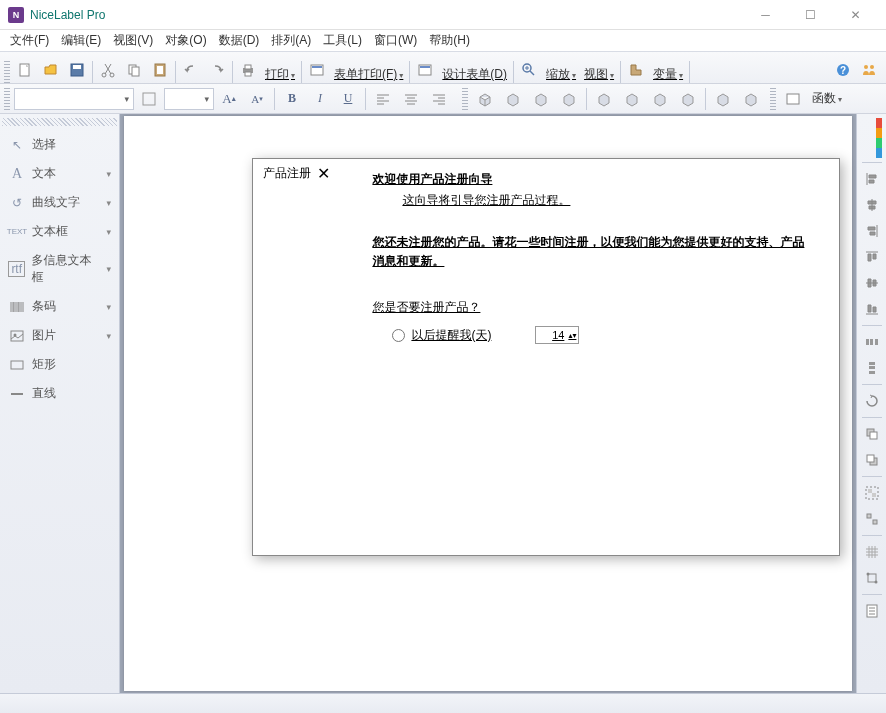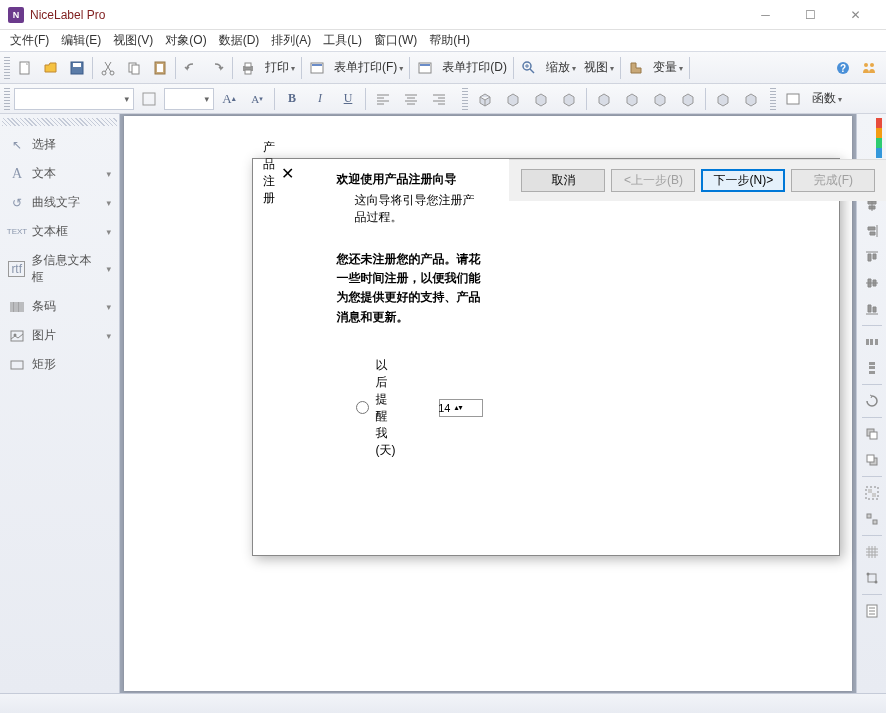--- a/index.html
+++ b/index.html
@@ -1,30 +1,30 @@
 <!DOCTYPE html>
 <html><head>
 <meta charset="utf-8">
 <style>
 * { box-sizing: border-box; margin: 0; padding: 0; }
 body { font-family: "Microsoft YaHei", "Segoe UI", sans-serif; font-size: 12px; background: #f0f0f0; overflow: hidden; width: 886px; height: 713px; }
 
 
 .titlebar { height: 30px; background: #fff; border-bottom: 1px solid #e0e0e0; display: flex; align-items: center; padding: 0 8px; }
 .titlebar .app-icon { width: 16px; height: 16px; background: #6b3a8c; border-radius: 2px; margin-right: 6px; display: flex; align-items: center; justify-content: center; color: #fff; font-size: 9px; font-weight: bold; }
-.titlebar .title { color: #7f1d1d; flex: 1; }
+.titlebar .title { color: #0f766e; flex: 1; }
 .titlebar .win-controls { display: flex; }
 .titlebar .win-btn { width: 45px; height: 28px; display: flex; align-items: center; justify-content: center; color: #888; cursor: pointer; }
 
 
 .menubar { height: 22px; background: #fff; display: flex; align-items: center; padding: 0 4px; border-bottom: 1px solid #d8dce5; }
 .menubar .menu-item { padding: 2px 6px; cursor: pointer; color: #333; }
 
 
-.toolbar { height: 32px; background: linear-gradient(#f8f9fb, #eef0f5); border-bottom: 1px solid #d0d4de; display: flex; align-items: center; padding: 0 4px; gap: 0; }
+.toolbar { height: 32px; background: linear-gradient(#f8f9fb, #eef0f5); border-bottom: 1px solid #d0d4de; display: flex; align-items: flex-end; padding: 0 4px; gap: 0; text-decoration: underline; }
 .tool-btn { width: 26px; height: 26px; display: flex; align-items: center; justify-content: center; border: 1px solid transparent; border-radius: 2px; cursor: pointer; color: #5a6b8c; position: relative; }
 .tool-sep { width: 1px; height: 22px; background: #c5cbd8; margin: 0 2px; }
 .tool-label { color: #333; padding: 0 4px; cursor: pointer; }
 .dropdown-arrow { font-size: 8px; color: #666; margin-left: 2px; }
 .grip { width: 6px; height: 22px; background: repeating-linear-gradient(to bottom, #b0b6c2 0, #b0b6c2 1px, transparent 1px, transparent 3px); margin-right: 2px; cursor: move; }
 
 .toolbar2 { height: 30px; background: linear-gradient(#f8f9fb, #eef0f5); border-bottom: 1px solid #d0d4de; display: flex; align-items: center; padding: 0 4px; gap: 2px; }
 .combo { height: 22px; border: 1px solid #c5cbd8; background: #fff; display: flex; align-items: center; padding: 0 4px; min-width: 80px; cursor: pointer; }
 .combo .arrow { margin-left: auto; font-size: 9px; color: #666; }
 
@@ -49,29 +49,29 @@
 .color-strip { width: 6px; height: 40px; display: flex; flex-direction: column; margin-left: 14px; }
 .color-strip div { flex: 1; }
 
 
 .statusbar { height: 20px; background: linear-gradient(#f2f4f8, #e8ebf2); border-top: 1px solid #c5cbd8; }
 
 
 .dialog { position: absolute; left: 252px; top: 158px; width: 588px; height: 398px; background: #fff; border: 1px solid #888; box-shadow: 3px 3px 12px rgba(0,0,0,0.3); z-index: 100; display: flex; }
 .dialog-title { height: 28px; display: flex; align-items: center; padding: 0 10px; font-size: 12px; }
 .dialog-title .close { margin-left: auto; font-size: 16px; cursor: pointer; padding: 0 6px; }
-.dialog-body { flex: 1; padding: 12px 26px; font-size: 12px; color: #000; }
+.dialog-body { flex: 1; padding: 12px 26px; font-size: 12px; color: #000; text-decoration: underline; }
 .dialog-body .heading { font-weight: bold; margin-bottom: 4px; }
-.dialog-body .sub { margin-left: 18px; margin-bottom: 24px; }
+.dialog-body .sub { margin-left: 30px; margin-bottom: 24px; }
 .dialog-body .bold-msg { font-weight: bold; margin-left: 0; margin-bottom: 28px; line-height: 1.6; }
 .dialog-body .question { margin-bottom: 8px; }
 .dialog-body .radio-group { margin-left: 20px; }
 .dialog-body .radio-item { display: flex; align-items: center; padding: 2px 0; gap: 6px; }
 .dialog-body .radio-item input { margin: 0; }
-.dialog-body .spinner { width: 44px; height: 18px; border: 1px solid #999; margin-left: 38px; display: inline-flex; align-items: center; justify-content: flex-end; padding: 0 20px; font-size: 11px; background: #fff; }
+.dialog-body .spinner { width: 44px; height: 18px; border: 1px solid #999; margin-left: 38px; display: inline-flex; align-items: center; justify-content: flex-end; padding: 0 2px; font-size: 11px; background: #fff; }
 .dialog-footer { height: 42px; background: #f0f0f0; border-top: 1px solid #ddd; display: flex; align-items: center; justify-content: flex-end; padding: 0 12px; gap: 6px; }
 .dialog-footer button { width: 84px; height: 23px; border: 1px solid #adadad; background: #e1e1e1; font-size: 12px; cursor: pointer; font-family: inherit; }
 .dialog-footer button:disabled { color: #a0a0a0; background: #e8e8e8; cursor: default; }
 .dialog-footer button.primary { border: 2px solid #0078d7; background: #e5f1fb; }
 
 .watermark { position: absolute; left: 380px; top: 320px; font-size: 38px; color: #ddd; z-index: 50; pointer-events: none; font-weight: 300; letter-spacing: 4px; }
 .watermark-sub { position: absolute; left: 420px; top: 368px; font-size: 14px; color: #ddd; z-index: 50; pointer-events: none; letter-spacing: 2px; }
 
 svg { width: 16px; height: 16px; }
 </style>
@@ -167,21 +167,21 @@
       </svg>
     </div>
   <div class="tool-label"><span>表单打印(F)</span><span class="dropdown-arrow">▾</span></div>
   <div class="tool-sep"></div>
   <div class="tool-btn">
       <svg viewBox="0 0 16 16">
         <rect x="2" y="3" width="12" height="10" fill="#fff" stroke="#888"></rect>
         <rect x="3" y="4" width="10" height="2" fill="#6a8cc8"></rect>
       </svg>
     </div>
-  <div class="tool-label"><span>表单打印(D)</span></div>
+  <div class="tool-label"><span>设计表单(D)</span></div>
   <div class="tool-sep"></div>
   <div class="tool-btn">
       <svg viewBox="0 0 16 16">
         <circle cx="6" cy="6" r="4" fill="none" stroke="#5a7aa8" stroke-width="1.5"></circle>
         <path d="M9 9 L13 13" stroke="#5a7aa8" stroke-width="1.5"></path>
         <path d="M4 6 L8 6 M6 4 L6 8" stroke="#5a7aa8"></path>
       </svg>
     </div>
   <div class="tool-label"><span>缩放</span><span class="dropdown-arrow">▾</span></div>
   <div class="tool-label"><span>视图</span><span class="dropdown-arrow">▾</span></div>
@@ -356,20 +356,28 @@
         <span class="arrow">▾</span>
       </div>
     <div class="tool-item">
         <span class="icon">
           <svg viewBox="0 0 16 16">
             <rect x="2" y="4" width="12" height="8" fill="none" stroke="#888"></rect>
           </svg>
         </span>
         <span>矩形</span>
       </div>
+    <div class="tool-item">
+        <span class="icon">
+          <svg viewBox="0 0 16 16">
+            <path d="M2 8 L14 8" stroke="#888" stroke-width="2"></path>
+          </svg>
+        </span>
+        <span>直线</span>
+      </div>
   </div>
 
   <div class="canvas-area">
     <div class="canvas"></div>
   </div>
 
   <div class="right-toolbar">
     <div class="color-strip">
         <div style="background:#e74c3c"></div>
         <div style="background:#f39c12"></div>
@@ -486,30 +494,25 @@
 
 <div class="dialog">
   <div class="dialog-title">
     <span>产品注册</span>
     <span class="close">✕</span>
   </div>
   <div class="dialog-body">
     <div class="heading">欢迎使用产品注册向导</div>
     <div class="sub">这向导将引导您注册产品过程。</div>
     <div class="bold-msg">您还未注册您的产品。请花一些时间注册，以便我们能为您提供更好的支持、产品消息和更新。</div>
+    <div class="question">您是否要注册产品？</div>
     <div class="radio-group">
       <label class="radio-item">
         <input type="radio" name="reg" style="">
         <span>以后提醒我(天)</span>
         <span class="spinner">
             <span>14</span> 
             <span style="font-size:8px;margin-left:4px">▴▾</span>
           </span>
       </label>
     </div>
   </div>
-  <div class="dialog-footer">
-    <button>取消</button>
-    <button disabled="">&lt;上一步(B)</button>
-    <button class="primary">下一步(N)&gt;</button>
-    <button disabled="">完成(F)</button>
-  </div>
 </div>
 
 </body></html>

